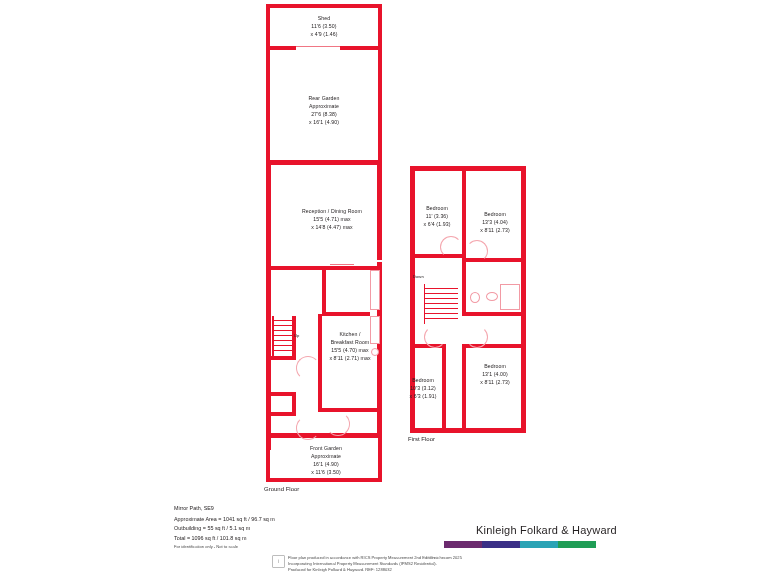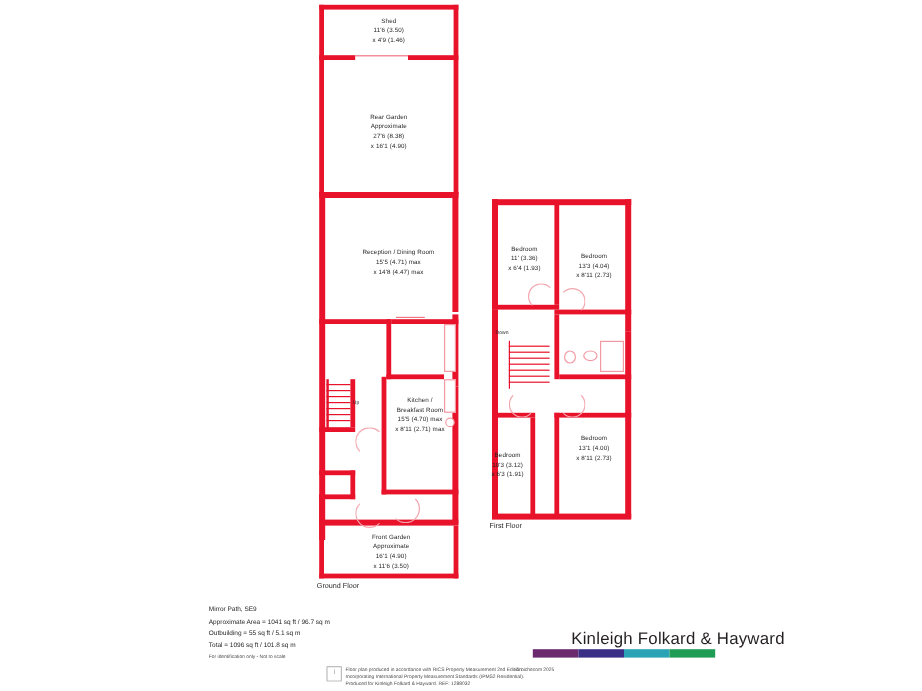--- a/index.html
+++ b/index.html
@@ -48,21 +48,21 @@
   }
   .footer-text {
     position: absolute;
     font-size: 5.4px;
     line-height: 1.72;
     color: #231f20;
     white-space: pre-line;
   }
   .brand {
     position: absolute;
-    font-size: 14px;
+    font-size: 11px;
     color: #231f20;
     letter-spacing: 0.2px;
     padding-left: 32px;
   }
   .swatch {
     position: absolute;
     height: 7px;
   }
   .stair-line {
     position: absolute;

